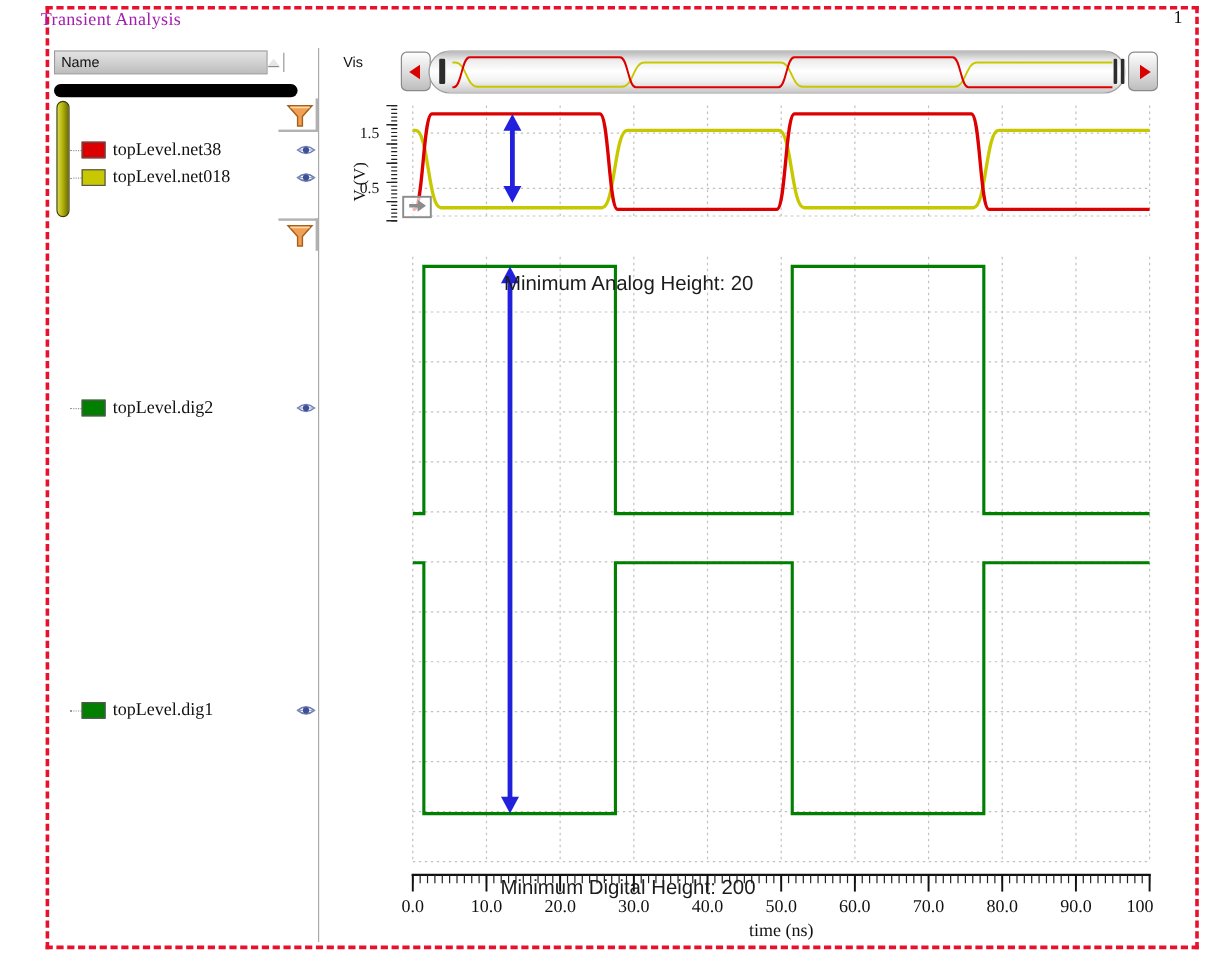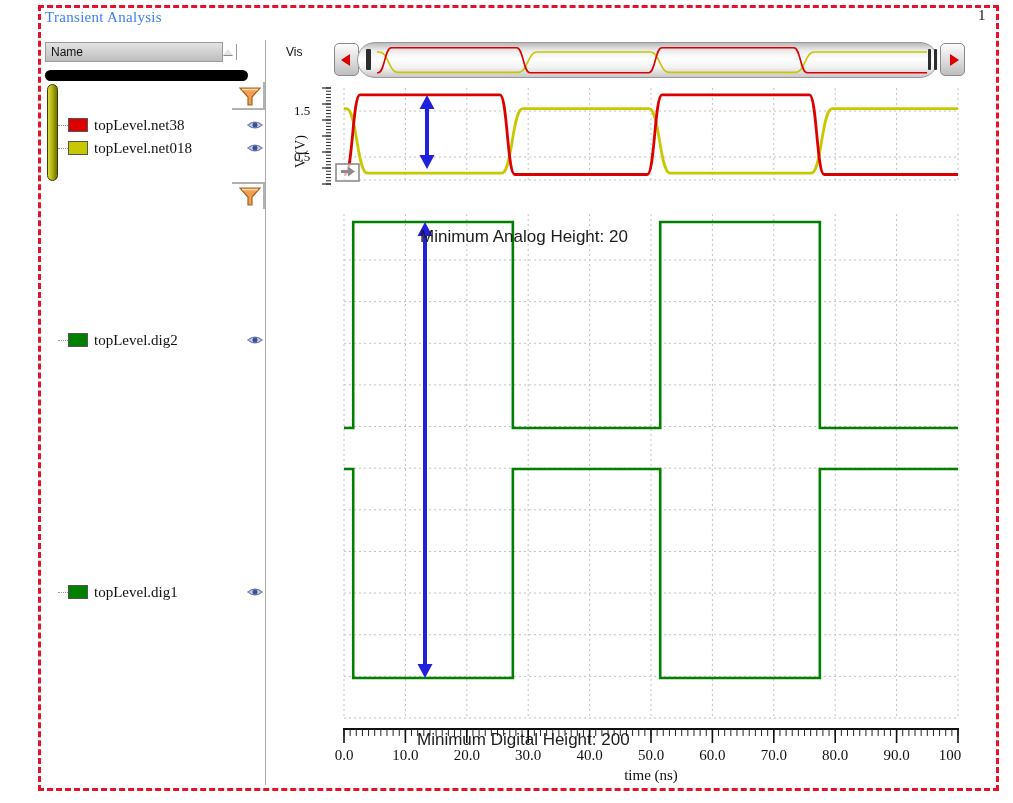--- a/index.html
+++ b/index.html
@@ -5,21 +5,21 @@
   html,body{margin:0;padding:0;background:#fff;}
   #app{position:relative;width:1013px;height:803px;background:#fff;overflow:hidden;
        font-family:"Liberation Serif","DejaVu Serif",serif;color:#111;}
   .abs{position:absolute;}
 
   
   #frame{left:38px;top:5px;width:955px;height:780px;border:3px dashed #e8112d;}
 
   #page-num{left:978px;top:7px;font-size:15px;}
 
-  #win-title{left:45px;top:9px;font-size:15px;color:#3b82f6;letter-spacing:.3px;}
+  #win-title{left:34px;top:9px;font-size:15px;color:#a21caf;letter-spacing:.3px;}
 
   
   #panel-header{left:45px;top:42px;width:178px;height:20px;
     background:linear-gradient(180deg,#e3e3e3 0%,#cfcfcf 55%,#bdbdbd 100%);
     border:1px solid #9a9a9a;box-sizing:border-box;
     font-family:"Liberation Sans","DejaVu Sans",sans-serif;font-size:12px;color:#111;}
   #panel-header .name{position:absolute;left:5px;top:2px;}
   #panel-header .vis{position:absolute;left:196px;top:2px;margin-left:44px;}
   #sort-icon{position:absolute;left:177px;top:6px;width:0;height:0;
     border-left:5px solid transparent;border-right:5px solid transparent;
@@ -61,21 +61,21 @@
   #scroll-groove{left:357px;top:42px;width:581px;height:36px;border:1px solid #9a9a9a;border-radius:18px;box-sizing:border-box;
     background:linear-gradient(180deg,#b9b9b9 0%,#ececec 22%,#ffffff 48%,#f2f2f2 72%,#c9c9c9 100%);}
   .grip{top:49px;background:#2d2d2d;border-radius:1px;box-shadow:1px 0 0 #f5f5f5;}
   #grip-l{left:366px;width:5px;height:21px;}
   #grip-r1{left:928px;width:3px;height:21px;}
   #grip-r2{left:934px;width:3px;height:21px;}
 
   
   #y-axis-label{left:293px;top:106px;height:62px;writing-mode:vertical-rl;transform:rotate(180deg);
     font-size:14px;color:#111;}
-  .ytick{width:22px;text-align:left;font-size:13px;}
+  .ytick{width:22px;text-align:right;font-size:13px;}
   #ytick-0{left:294px;top:103px;}
   #ytick-1{left:294px;top:149px;}
 
   .annot{font-family:"Liberation Sans","DejaVu Sans",sans-serif;font-size:17px;color:#1c1c1c;z-index:6;margin-top:48px;}
   #annot-analog{left:420px;top:179px;}
   #annot-digital{left:417px;top:682px;}
 
   #plot-svg{left:268px;top:36px;width:731px;height:754px;z-index:5;pointer-events:none;}
 </style>
 </head>

